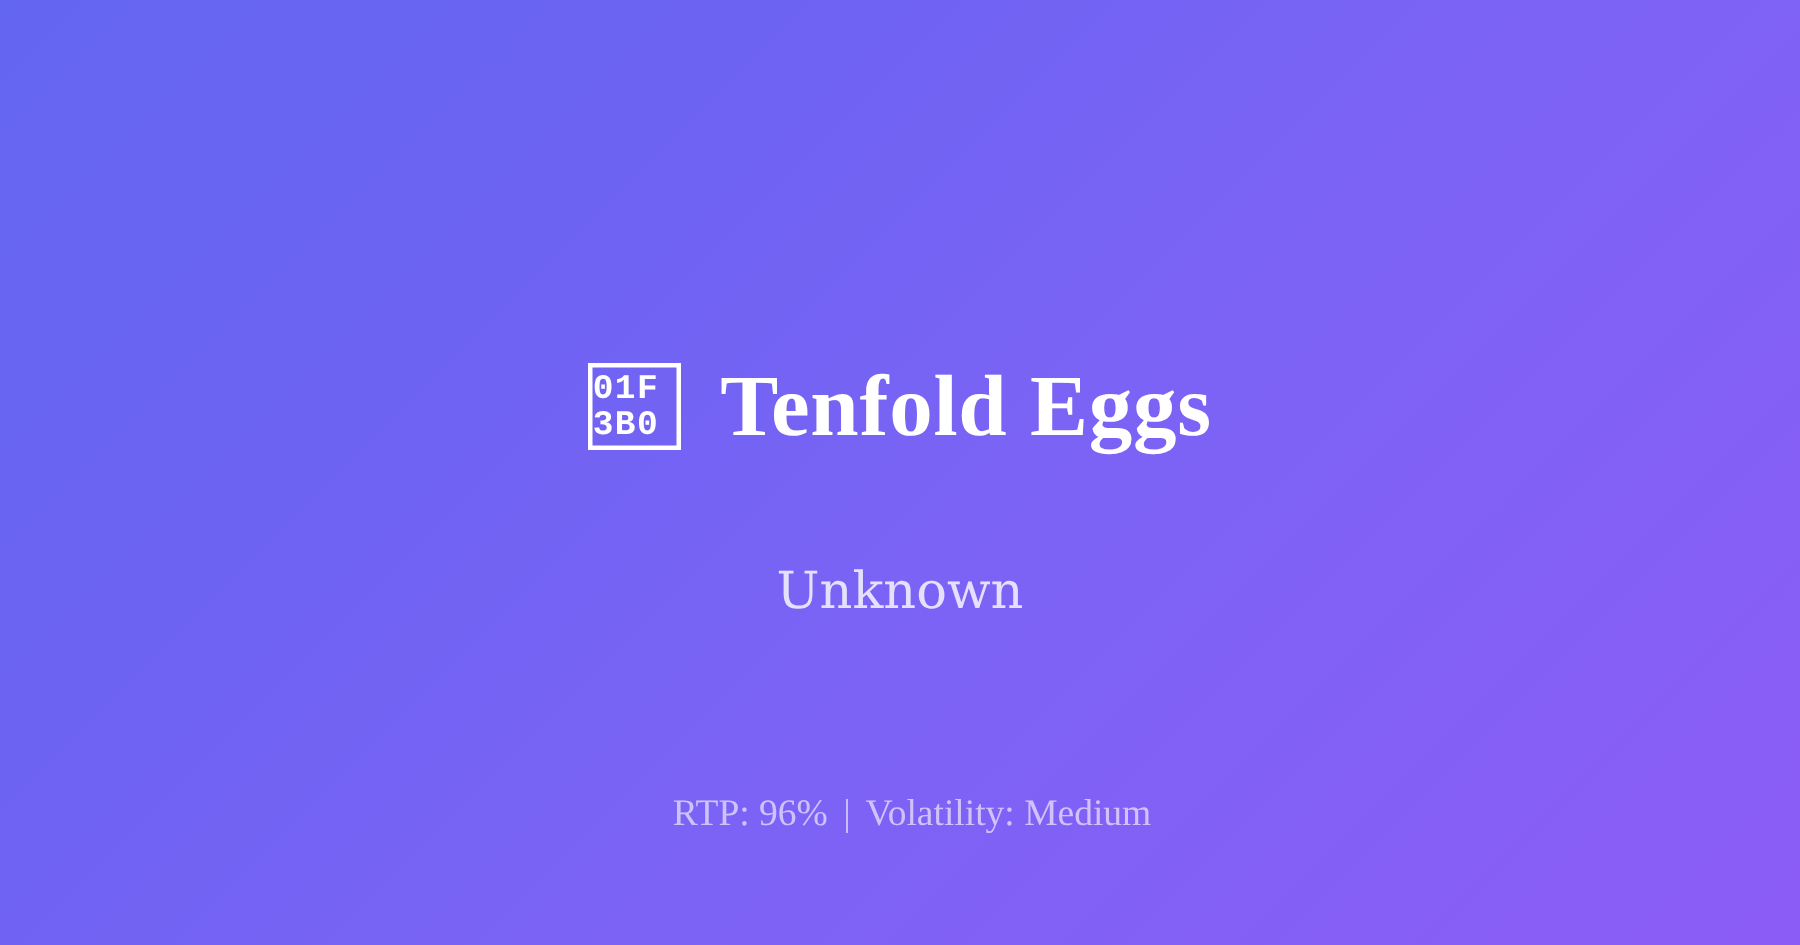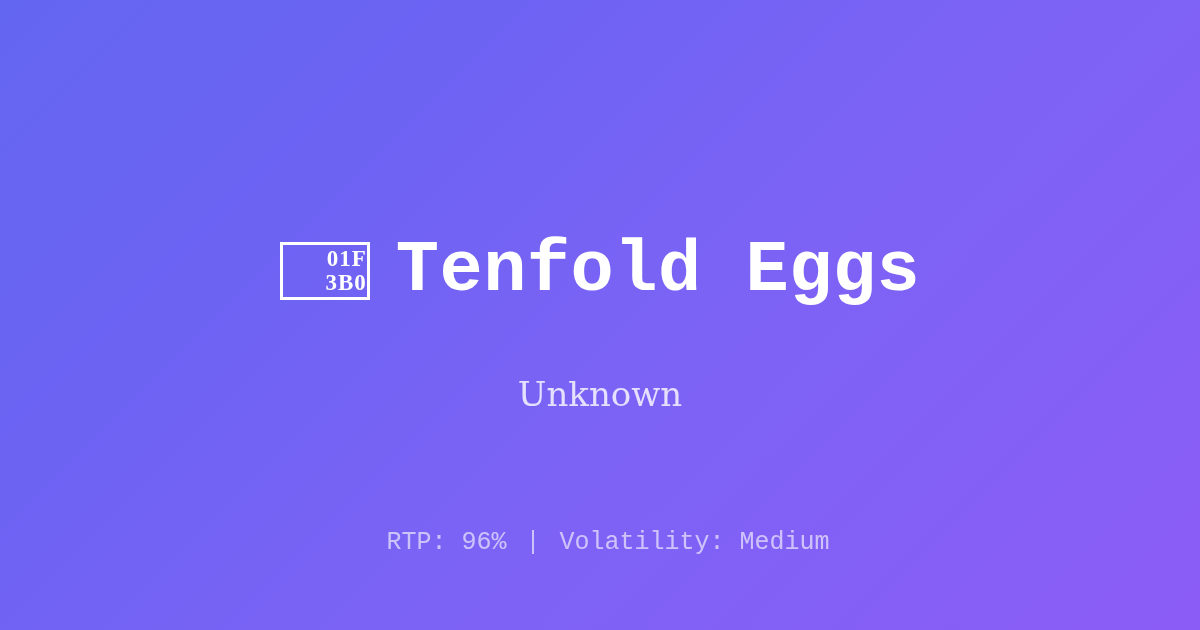--- a/index.html
+++ b/index.html
@@ -35,42 +35,42 @@
     display: flex;
     align-items: center;
     justify-content: center;
     gap: 26px;
     white-space: nowrap;
   }
 
   .tofu-icon {
     display: inline-flex;
     flex-direction: column;
-    align-items: flex-end;
+    align-items: flex-start;
     justify-content: center;
-    width: 90px;
+    width: 62px;
     height: 58px;
     box-sizing: border-box;
     border: 3px solid #ffffff;
-    font-family: Liberation Serif, serif;
+    font-family: Liberation Mono, monospace;
     font-weight: 700;
     font-size: 23px;
     line-height: 24px;
     letter-spacing: 1px;
     color: #ffffff;
     flex: none;
   }
   .tofu-icon span {
     display: block;
   }
 
   .game-title {
-    font-family: Liberation Mono, monospace;
+    font-family: Liberation Serif, serif;
     font-weight: 700;
-    font-size: 72px;
+    font-size: 58px;
     line-height: 78px;
     color: #ffffff;
     letter-spacing: 0.5px;
     margin: 0;
   }
 
   
   .game-subtitle {
     position: absolute;
     top: 363px;
@@ -85,21 +85,21 @@
     margin: 8px;
   }
 
   
   .meta-line {
     position: absolute;
     top: 526px;
     left: 16px;
     right: 0;
     text-align: center;
-    font-family: Liberation Mono, monospace;
+    font-family: Liberation Serif, serif;
     font-weight: 400;
     font-size: 25px;
     line-height: 34px;
     color: rgba(255, 255, 255, 0.62);
     margin: 0;
   }
   .meta-line .sep {
     padding: 0 4px;
   }
 </style>

